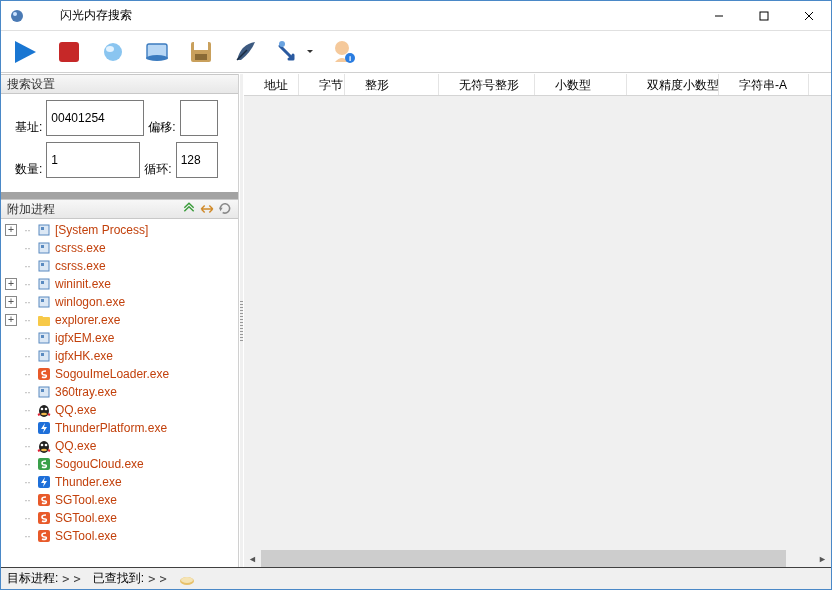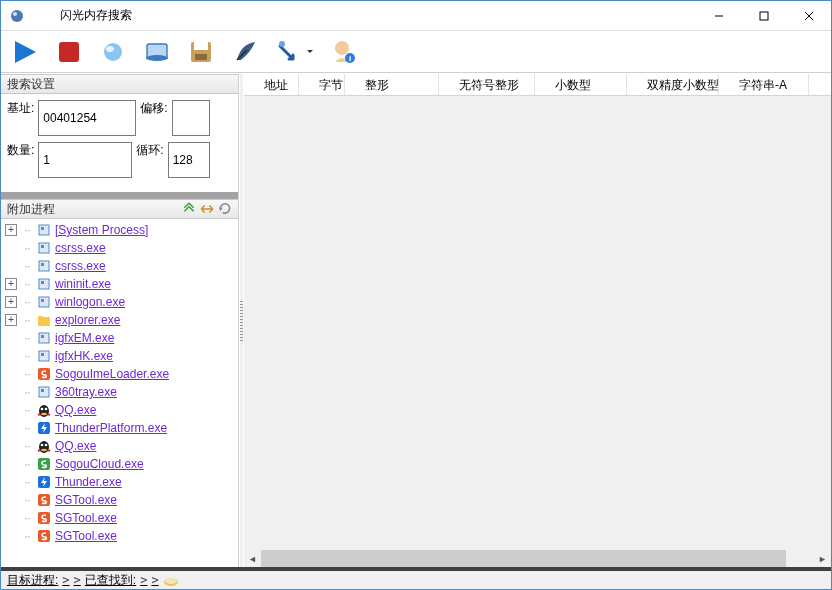--- a/index.html
+++ b/index.html
@@ -15,51 +15,51 @@
 .toolbar { height: 42px; background: #fff; display: flex; align-items: center; padding: 4px 8px; gap: 12px; border-bottom: 1px solid #d0d0d0; }
 .tool-btn { width: 32px; height: 32px; display: flex; align-items: center; justify-content: center; cursor: pointer; position: relative; }
 .tool-btn svg { width: 28px; height: 28px; }
 .tool-dropdown::after { content: ""; position: absolute; right: -8px; top: 14px; border: 3px solid transparent; border-top-color: #333; }
 
 .body-area { flex: 1; display: flex; overflow: hidden; border-top: 1px solid #fff; }
 .left-panel { width: 238px; display: flex; flex-direction: column; border-right: 1px solid #d0d0d0; background: #fff; }
 .panel-header { height: 20px; background: linear-gradient(#f7f7f7, #e8e8e8); border: 1px solid #c8c8c8; border-left: none; border-right: none; padding: 0 6px; display: flex; align-items: center; font-size: 12px; color: #333; position: relative; }
 .panel-header .hdr-icons { margin-left: auto; display: flex; gap: 4px; }
 .search-form { padding: 6px 6px 8px 6px; border-bottom: none; }
-.form-row { display: flex; align-items: flex-start; gap: 4px; margin-bottom: 6px; }
+.form-row { display: flex; align-items: flex-end; gap: 4px; margin-bottom: 6px; margin-left: 8px; }
 .form-row label { font-size: 12px; color: #000; white-space: nowrap; }
 .form-row input { border: 1px solid #7a7a7a; height: 36px; padding: 0 4px; font-size: 12px; font-family: inherit; }
 .inp-base { width: 98px; }
 .inp-offset { width: 38px; }
 .inp-count { width: 94px; }
 .inp-loop { width: 42px; }
 
 .process-panel { flex: 1; display: flex; flex-direction: column; border-top: 7px solid #a3a3a3; overflow: hidden; }
 .tree { flex: 1; overflow-y: auto; padding: 2px 4px; background: #fff; }
 .tree-node { display: flex; align-items: center; height: 18px; cursor: pointer; white-space: nowrap; }
 .expander { width: 12px; height: 12px; border: 1px solid #888; display: flex; align-items: center; justify-content: center; margin-right: 4px; font-size: 10px; line-height: 1; background: #fff; color: #555; font-family: monospace; }
 .expander.none { border: none; background: transparent; }
 .dotline { width: 12px; text-align: center; color: #aaa; margin-right: 4px; letter-spacing: -1px; }
 .proc-icon { width: 14px; height: 14px; margin-right: 4px; flex-shrink: 0; }
-.proc-label { font-size: 12px; color: #6d28d9; text-decoration: underline; }
+.proc-label { font-size: 12px; color: #c2410c; }
 .hdr-icon { width: 14px; height: 14px; display: inline-flex; align-items: center; justify-content: center; cursor: pointer; }
 
 .splitter { width: 5px; background: #f0f0f0; cursor: col-resize; display: flex; align-items: center; justify-content: center; border-left: 1px solid #fff; border-right: 1px solid #fff; }
 .splitter .grip { width: 3px; height: 40px; background: repeating-linear-gradient(#999 0 1px, transparent 1px 3px); }
 
 .right-panel { flex: 1; display: flex; flex-direction: column; background: #f0f0f0; }
 .table-header { height: 22px; background: #fff; display: flex; border-bottom: 1px solid #d4d4d4; }
 .th-cell { padding: 3px 6px 0 20px; font-size: 12px; border-right: 1px solid #e4e4e4; color: #000; white-space: nowrap; overflow: hidden; box-sizing: border-box; }
 .table-body { flex: 1; background: #f0f0f0; }
 .hscroll { height: 17px; background: #f0f0f0; display: flex; align-items: center; }
 .hscroll .arrow { width: 17px; height: 17px; background: #f0f0f0; display: flex; align-items: center; justify-content: center; color: #555; font-size: 9px; cursor: pointer; }
 .hscroll .track { flex: 1; height: 17px; background: #f0f0f0; position: relative; }
 .hscroll .thumb { position: absolute; left: 0; top: 0; width: 95%; height: 17px; background: #cdcdcd; }
 
-.statusbar { height: 22px; border-top: 4px solid #404040; background: #f0f0f0; display: flex; align-items: center; padding: 0 6px; gap: 4px; font-size: 12px; text-decoration: underline; }
+.statusbar { height: 22px; border-top: 1px solid #404040; background: #f0f0f0; display: flex; align-items: center; padding: 0 6px; gap: 12px; font-size: 12px; }
 .statusbar .seg { display: flex; align-items: center; gap: 4px; }
 .statusbar .gt { color: #444; font-family: monospace; }
 .status-icon { width: 16px; height: 14px; }
 </style>
 </head>
 <body>
 
 <div class="window">
 
   <div class="titlebar">

